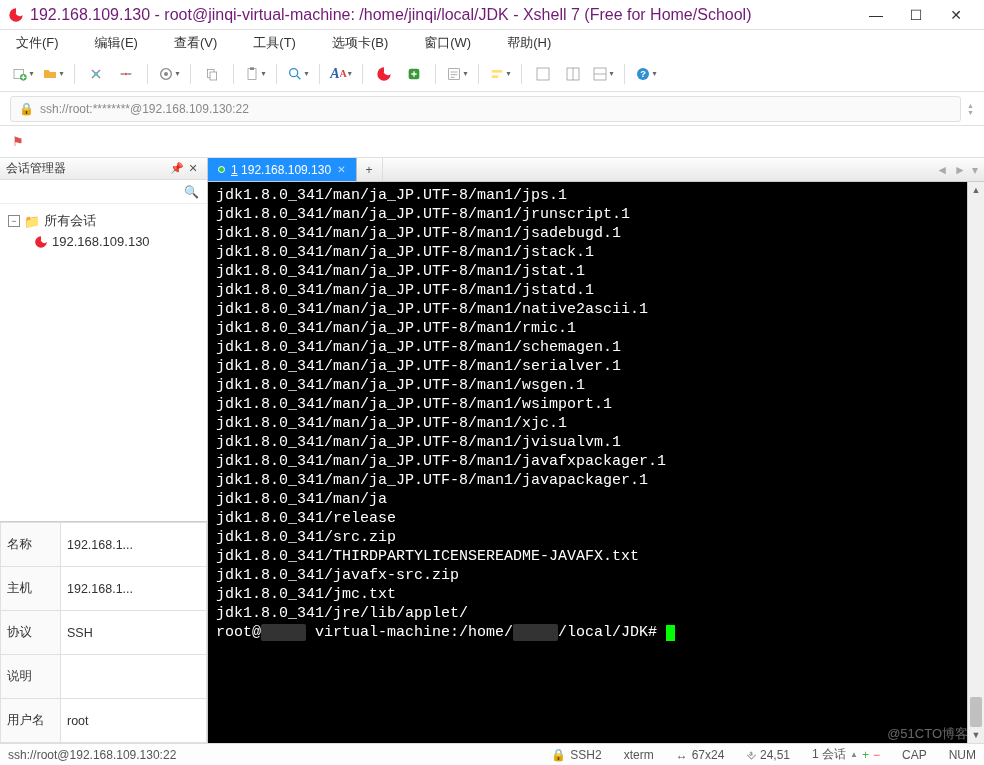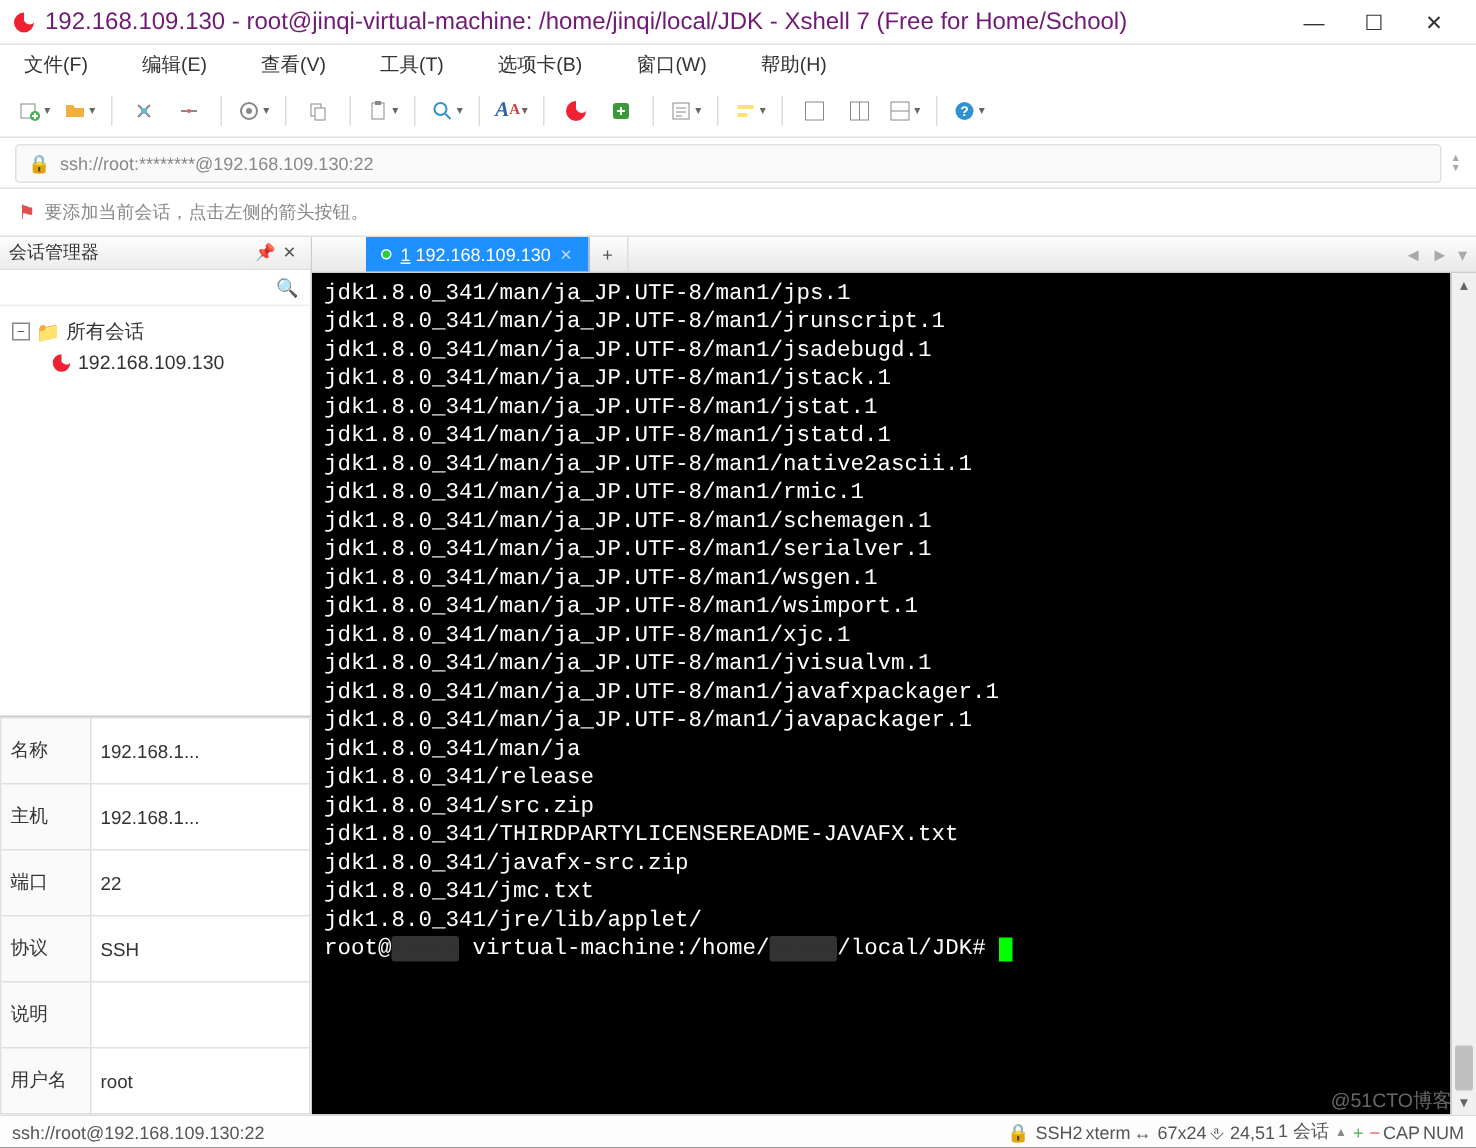--- a/index.html
+++ b/index.html
@@ -32,35 +32,35 @@
 .tree-toggle { width: 12px; height: 12px; border: 1px solid #888; font-size: 9px; line-height: 10px; text-align: center; color: #555; }
 .folder-icon { color: #f0b040; }
 .swirl-icon { width: 14px; height: 14px; }
 .props { border-top: 1px solid #ccc; }
 .props table { width: 100%; border-collapse: collapse; font-size: 12.5px; }
 .props td { border: 1px solid #e0e0e0; padding: 13px 6px; background: #fff; color: #333; }
 .props td.k { width: 60px; background: #fafafa; }
 .main { flex: 1; display: flex; flex-direction: column; min-width: 0; background: #fff; }
 .tabs-row { height: 24px; background: linear-gradient(#fdfdfd,#e8e8e8); display: flex; align-items: stretch; border-bottom: 1px solid #ccc; }
 .tab { display: flex; align-items: center; gap: 6px; padding: 0 10px; font-size: 12px; border-right: 1px solid #bbb; }
-.tab.active { background: #1e90ff; color: #fff; margin-left: 36px; }
+.tab.active { background: #1e90ff; color: #fff; }
 .tab .dot { width: 7px; height: 7px; border-radius: 50%; background: #2ecc40; border: 1px solid #fff; }
 .tab .close-x { font-size: 10px; opacity: 0.7; }
 .tab-add { width: 26px; display: flex; align-items: center; justify-content: center; color: #555; border-right: 1px solid #ddd; }
 .tabs-right { margin-left: auto; display: flex; align-items: center; padding: 0 6px; gap: 6px; color: #aaa; }
 .terminal-wrap { flex: 1; display: flex; min-height: 0; }
 .terminal { flex: 1; background: #000; color: #fff; font-family: "Consolas","Courier New",monospace; font-size: 15px; line-height: 19px; padding: 4px 8px; white-space: pre; overflow: hidden; }
 .term-scroll { width: 17px; background: #f0f0f0; border-left: 1px solid #ccc; position: relative; }
 .term-scroll .thumb { position: absolute; left: 2px; right: 2px; bottom: 16px; height: 30px; background: #c0c0c0; border-radius: 2px; }
 .term-scroll .arr { position: absolute; left: 0; right: 0; height: 16px; display: flex; align-items: center; justify-content: center; font-size: 9px; color: #666; }
 .term-scroll .arr.up { top: 0; }
 .term-scroll .arr.dn { bottom: 0; }
 .cursor { display: inline-block; width: 9px; height: 16px; background: #00ff00; vertical-align: text-bottom; }
 .blur { background: #333; color: #333; border-radius: 2px; }
-.statusbar { height: 22px; background: #fdfdfd; border-top: 1px solid #ddd; display: flex; align-items: center; padding: 0 8px; font-size: 12px; color: #555; gap: 2px; }
+.statusbar { height: 22px; background: #fdfdfd; border-top: 1px solid #ddd; display: flex; align-items: center; padding: 0 8px; font-size: 12px; color: #555; gap: 22px; }
 .statusbar .grow { flex: 1; }
 .statusbar .lock { color: #d0a020; }
 .statusbar .seg { display: flex; align-items: center; gap: 4px; }
 .watermark { position: absolute; right: 16px; bottom: 22px; color: #ccc; font-size: 13px; opacity: 0.5; pointer-events: none; }
 svg.swirl path { fill: #e23; }
 svg.icon { width: 16px; height: 16px; }
 </style>
 </head>
 <body>
 
@@ -211,21 +211,20 @@
 <div class="addressbar">
   <div class="addr-input">
     <span class="addr-lock">🔒</span>
     <span>ssh://root:********@192.168.109.130:22</span>
   </div>
   <span style="color:#aaa;font-size:7px">▲<br>▼</span>
 </div>
 
 <div class="hintbar">
   <span class="hint-flag">⚑</span>
-  <span>要添加当前会话，点击左侧的箭头按钮。</span>
 </div>
 
 <div class="content-row">
 
   <div class="sidebar">
     <div class="sidebar-header">
       <span>会话管理器</span>
       <span class="spacer"></span>
       <span class="pin">📌</span>
       <span class="x">✕</span>
@@ -249,24 +248,20 @@
     <div class="props">
       <table>
         <tbody>
             <tr>
               <td class="k">名称</td>
               <td>192.168.1...</td>
             </tr>
         <tr>
               <td class="k">主机</td>
               <td>192.168.1...</td>
-            </tr>
-        <tr>
-              <td class="k">端口</td>
-              <td>22</td>
             </tr>
         <tr>
               <td class="k">协议</td>
               <td>SSH</td>
             </tr>
         <tr>
               <td class="k">说明</td>
               <td></td>
             </tr>
         <tr>

